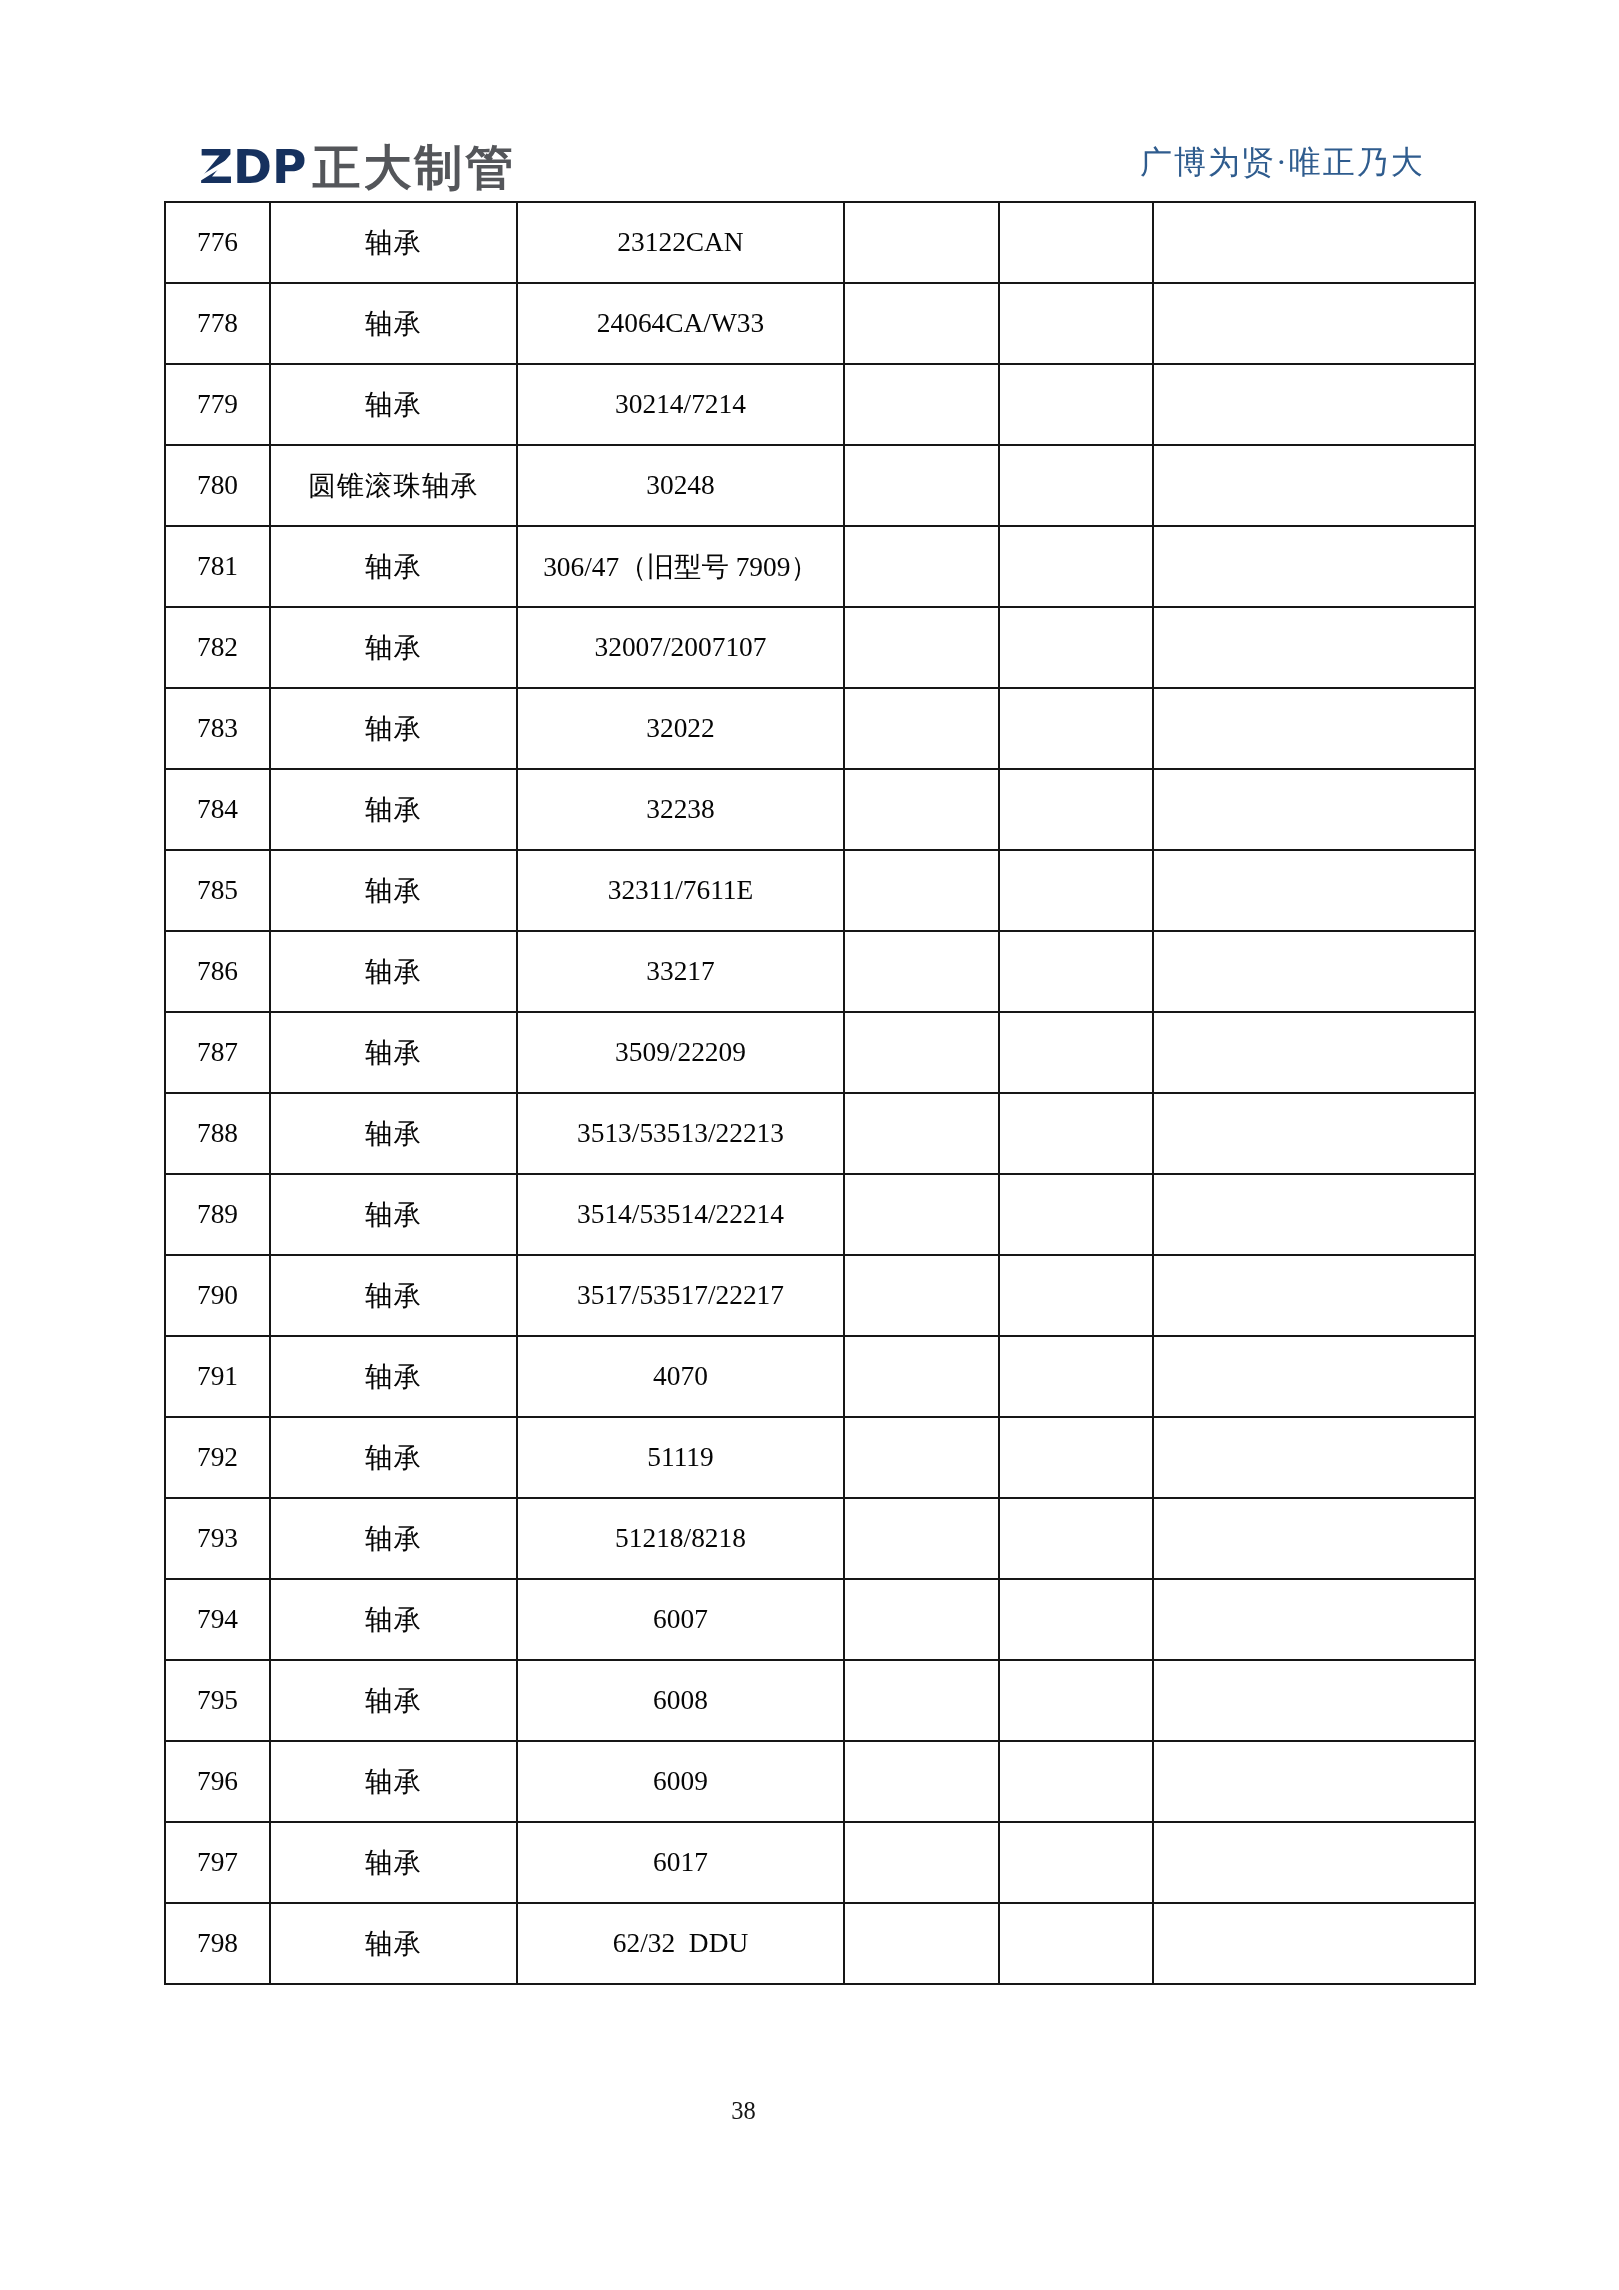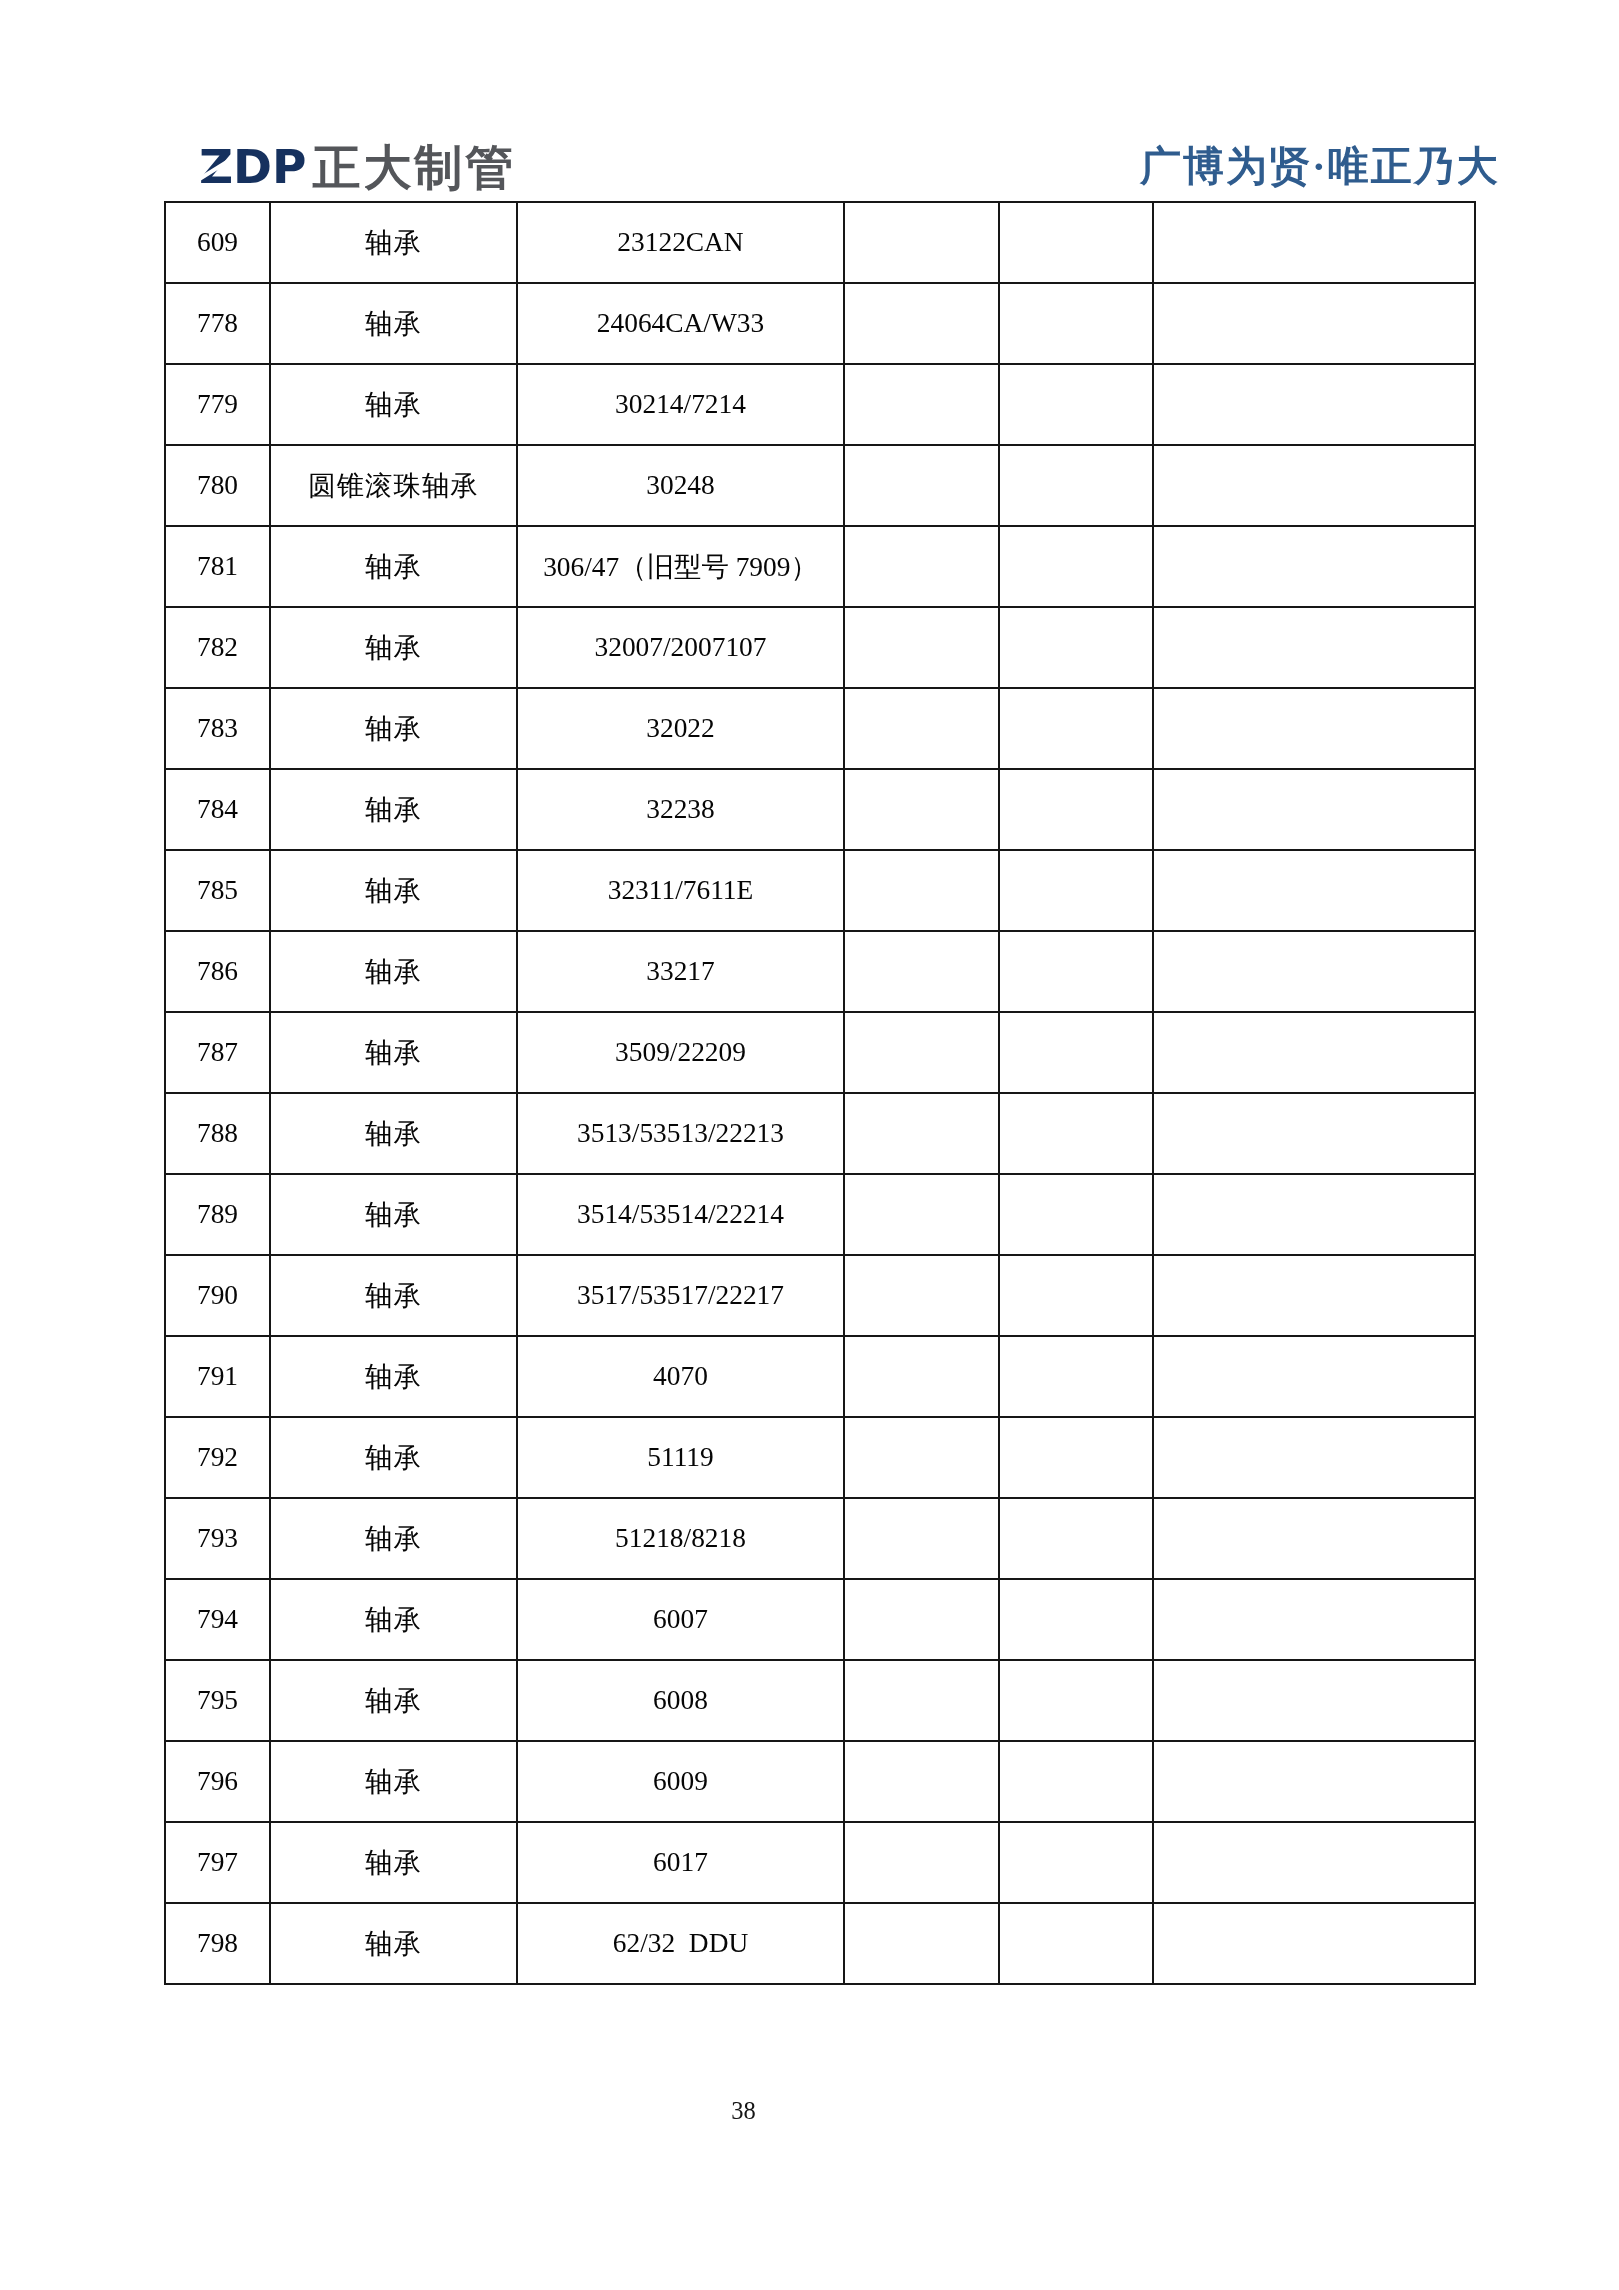--- a/index.html
+++ b/index.html
@@ -48,22 +48,22 @@
     font-size: 48px;
     line-height: 1;
     color: #54565a;
     letter-spacing: 2.9px;
   }
   .tagline {
     position: absolute;
     left: 1140px;
     top: 146px;
     font-family: "Liberation Serif", serif;
-    font-size: 41px;
-    font-weight: 700;
+    font-size: 32px;
+    font-weight: 400;
     line-height: 1;
     color: #2f5c8e;
     letter-spacing: 2px;
     white-space: nowrap;
   }
 
   
   table.parts {
     position: absolute;
     left: 164px;
@@ -115,21 +115,21 @@
   <colgroup>
     <col style="width:105px">
     <col style="width:247px">
     <col style="width:327px">
     <col style="width:155px">
     <col style="width:154px">
     <col style="width:322px">
   </colgroup>
   <tbody>
       <tr>
-    <td class="c-no">609</td>
+    <td class="c-no">776</td>
     <td class="c-name">轴承</td>
     <td class="c-model">23122CAN</td>
     <td class="c-blank"></td>
     <td class="c-blank"></td>
     <td class="c-blank"></td>
   </tr>
       <tr>
     <td class="c-no">778</td>
     <td class="c-name">轴承</td>
     <td class="c-model">24064CA/W33</td>

